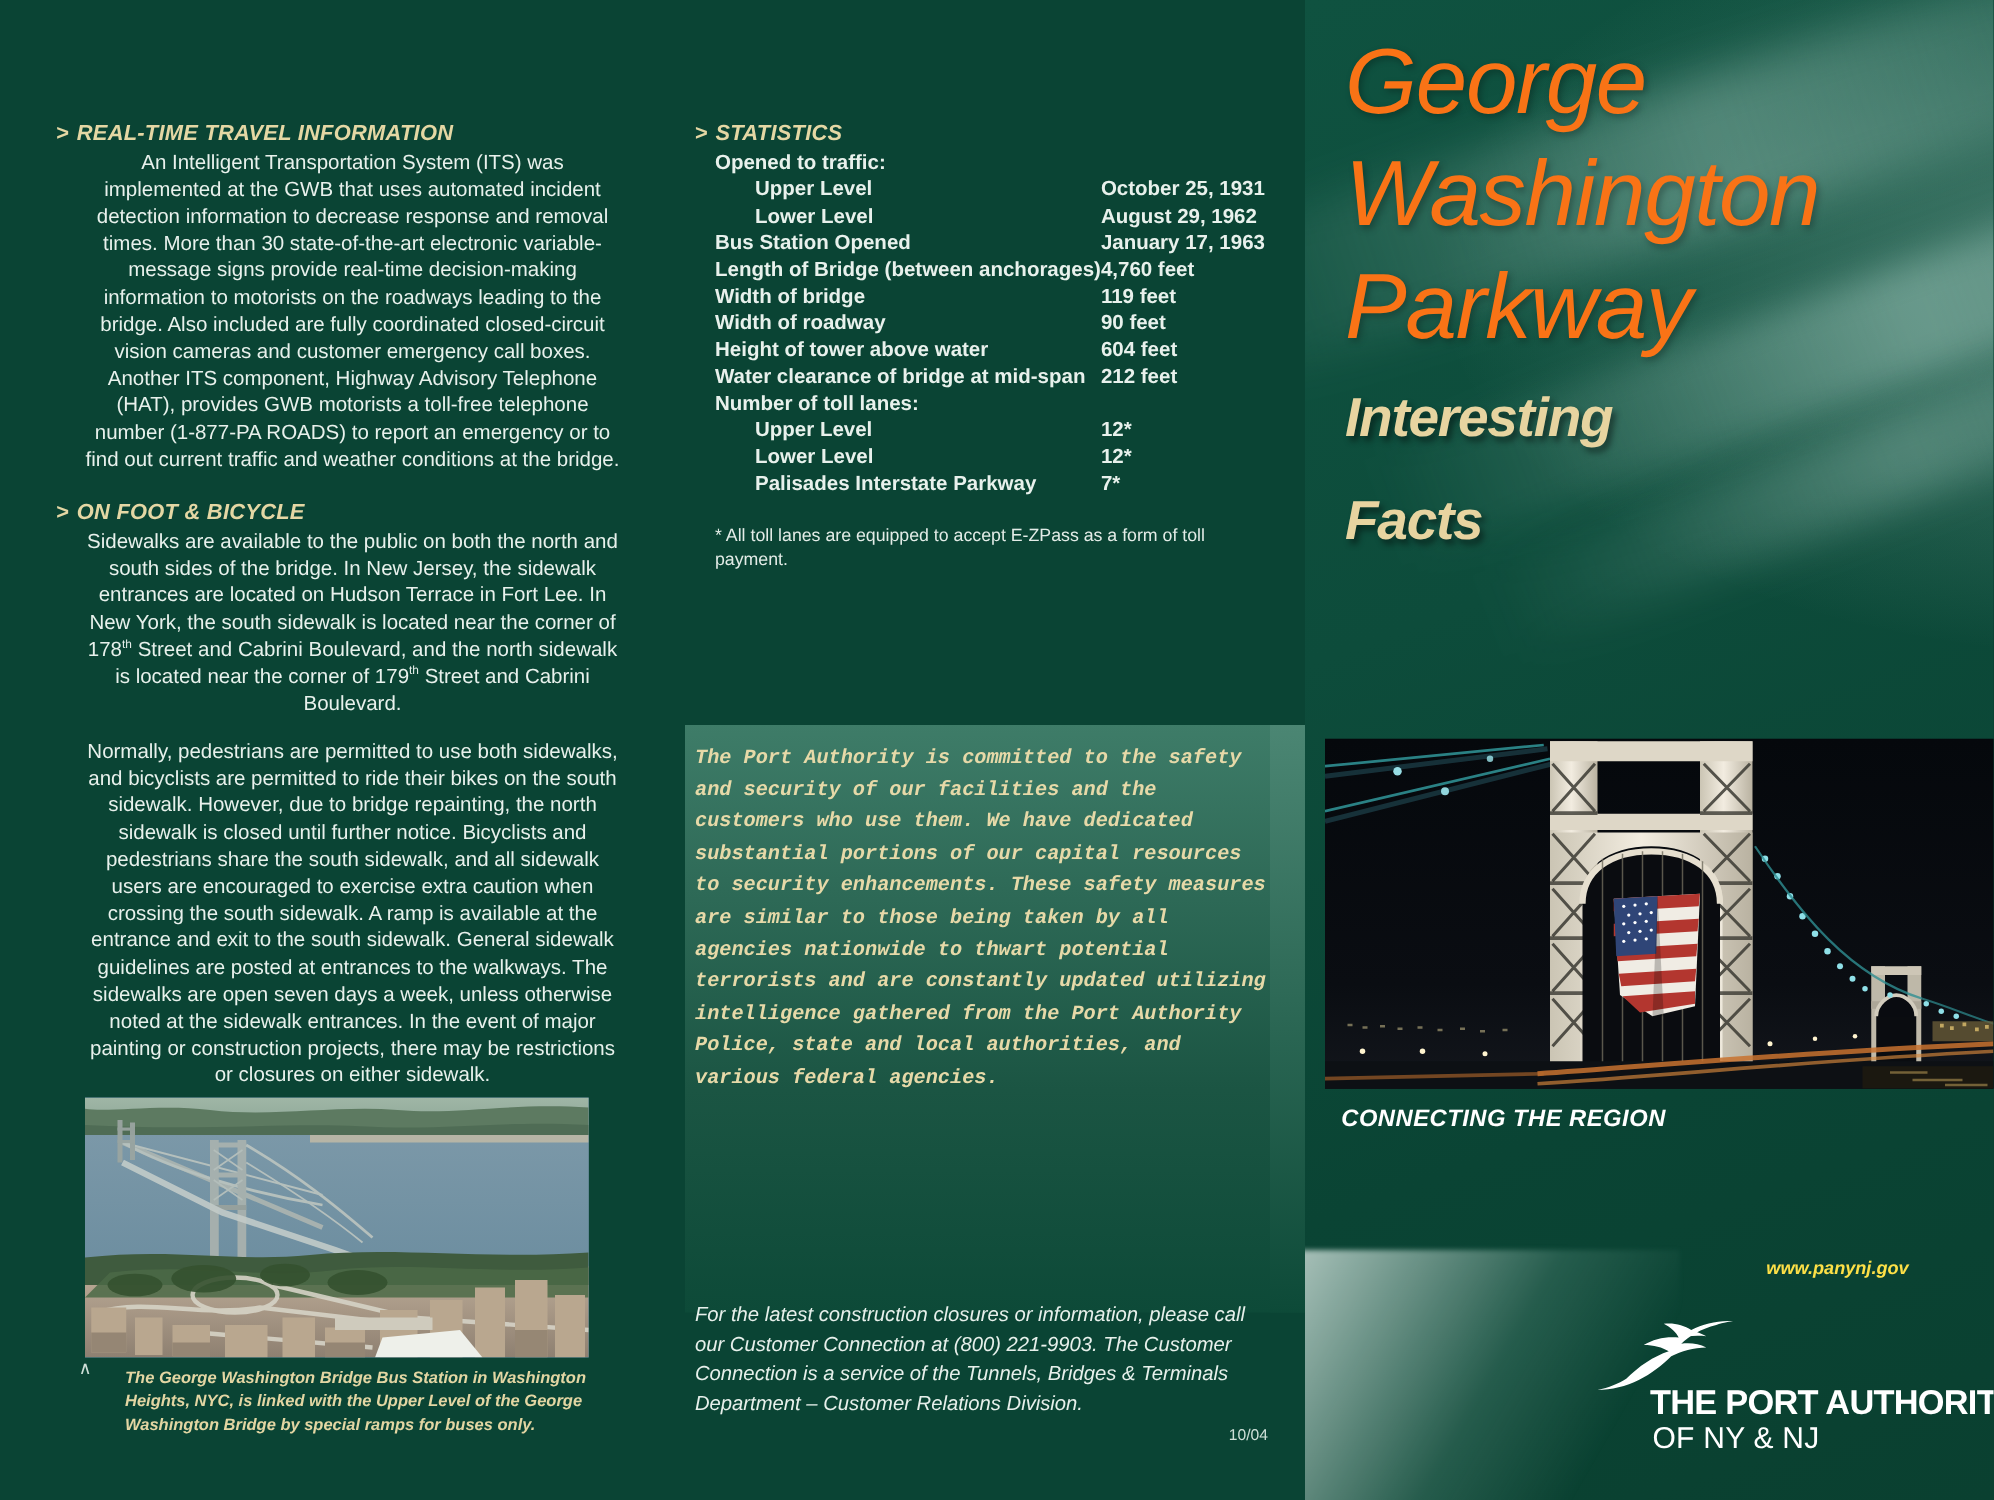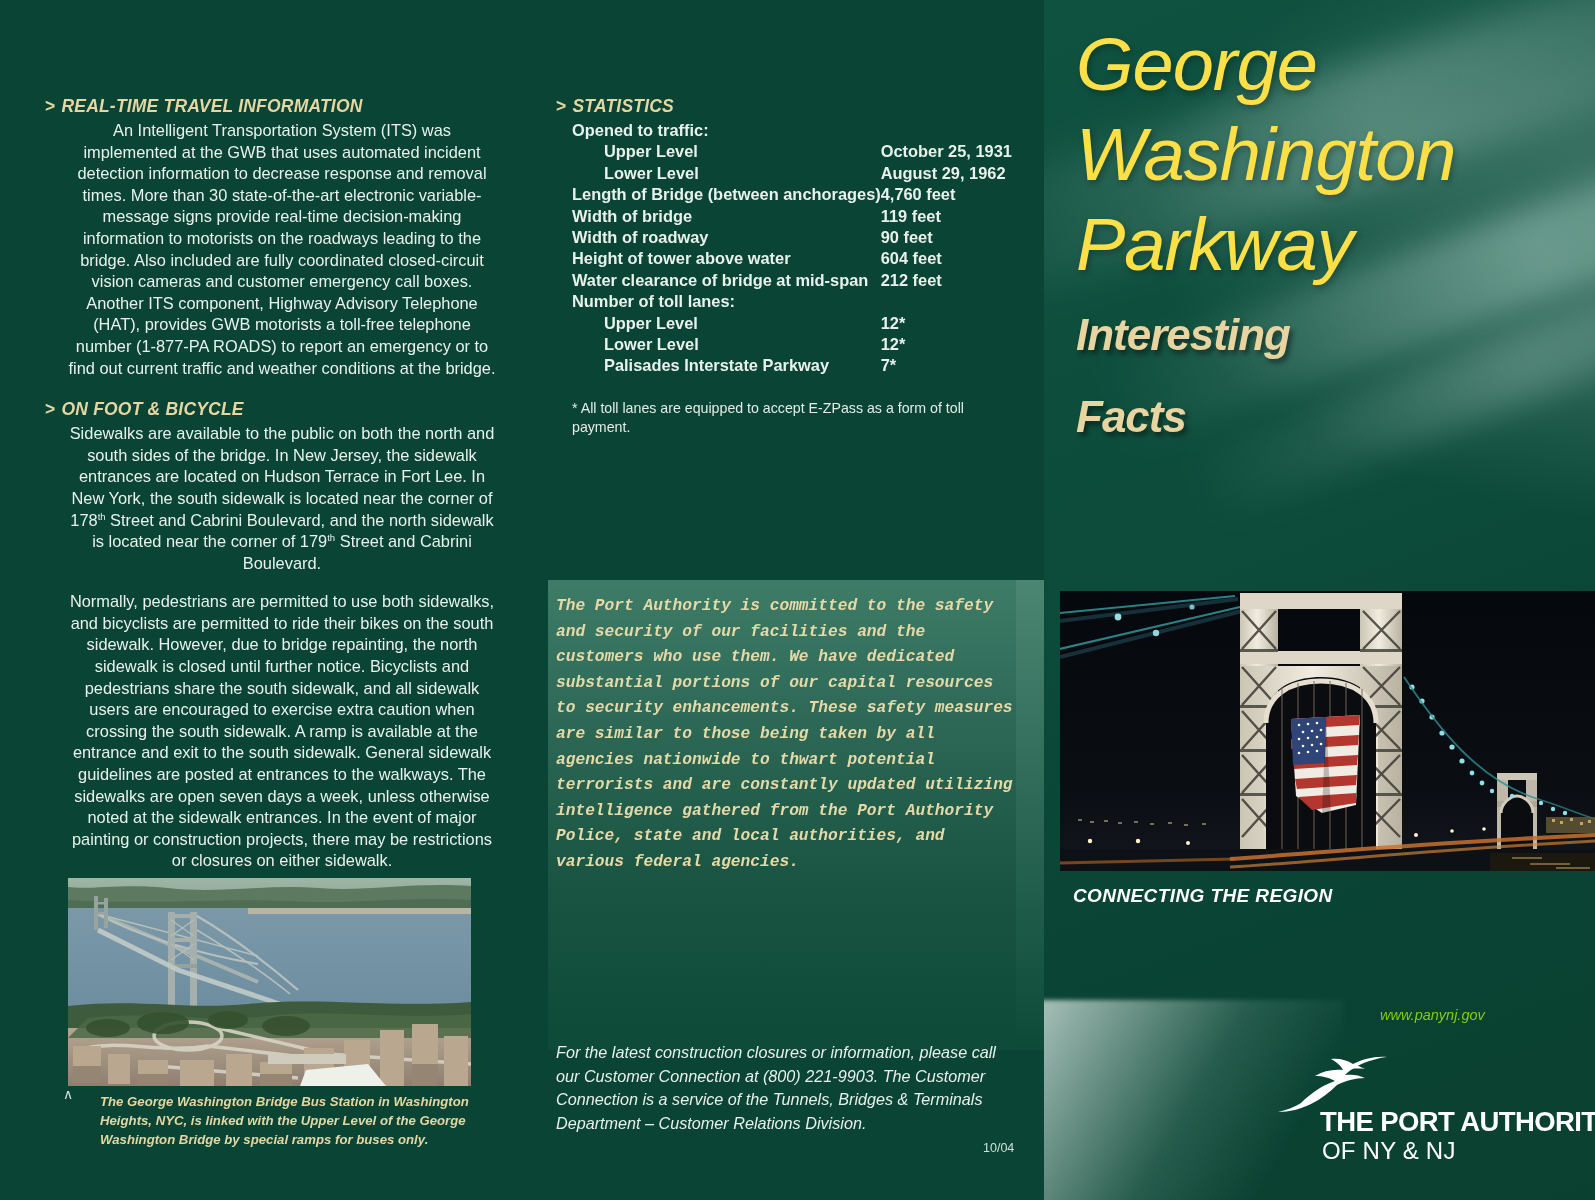--- a/index.html
+++ b/index.html
@@ -136,38 +136,38 @@
     font-size:13.2px; line-height:19px;margin-left:38px;
   }
   .caret-mark {
     position:absolute; left:63px; top:1087px;
     color:#cfe0d8; font-size:14px; font-weight:normal; line-height:1;
   }
 
   
   .cover-title {
     position:absolute; left:1076px; top:20px; width:500px;
-    color:#fde047; font-style:italic; font-weight:normal;
+    color:#f97316; font-style:italic; font-weight:normal;
     font-size:74px; line-height:90px; letter-spacing:-1px;
     text-shadow:2px 3px 6px rgba(0,0,0,0.28);
   }
   .cover-sub {
     position:absolute; left:1076px; top:294px; width:500px;
     color:#e7d4a0; font-style:italic; font-weight:bold;
     font-size:44px; line-height:82px; letter-spacing:-1px;
     text-shadow:3px 4px 5px rgba(0,0,0,0.45);
   }
   .connect-region {
     position:absolute; left:1073px; top:885px;
     color:#ffffff; font-style:italic; font-weight:bold;
     font-size:19px; letter-spacing:0.4px;
   }
   .site-url {
-    position:absolute; left:1380px; top:1007px; width:180px; text-align:left;
-    color:#84cc16; font-style:italic; font-weight:normal; font-size:14.5px;
+    position:absolute; left:1380px; top:1007px; width:180px; text-align:center;
+    color:#fde047; font-style:italic; font-weight:bold; font-size:14.5px;
   }
 
   
   .pa-logo { position:absolute; left:1275px; top:1049px; width:300px; height:112px; }
   .pa-bird { position:absolute; left:0px; top:0px; width:120px; height:66px; }
   .pa-name {
     position:absolute; left:45px; top:58px;
     color:#ffffff; font-weight:bold; font-size:27.5px;
     letter-spacing:-0.6px; line-height:30px; white-space:nowrap;
   }
@@ -322,20 +322,24 @@
             <td class="lbl">Opened to traffic:</td>
             <td class="val"></td>
           </tr>
           <tr>
             <td class="lbl sub">Upper Level</td>
             <td class="val">October 25, 1931</td>
           </tr>
           <tr>
             <td class="lbl sub">Lower Level</td>
             <td class="val">August 29, 1962</td>
+          </tr>
+          <tr>
+            <td class="lbl">Bus Station Opened</td>
+            <td class="val">January 17, 1963</td>
           </tr>
           <tr>
             <td class="lbl">Length of Bridge (between anchorages)</td>
             <td class="val">4,760 feet</td>
           </tr>
           <tr>
             <td class="lbl">Width of bridge</td>
             <td class="val">119 feet</td>
           </tr>
           <tr>

